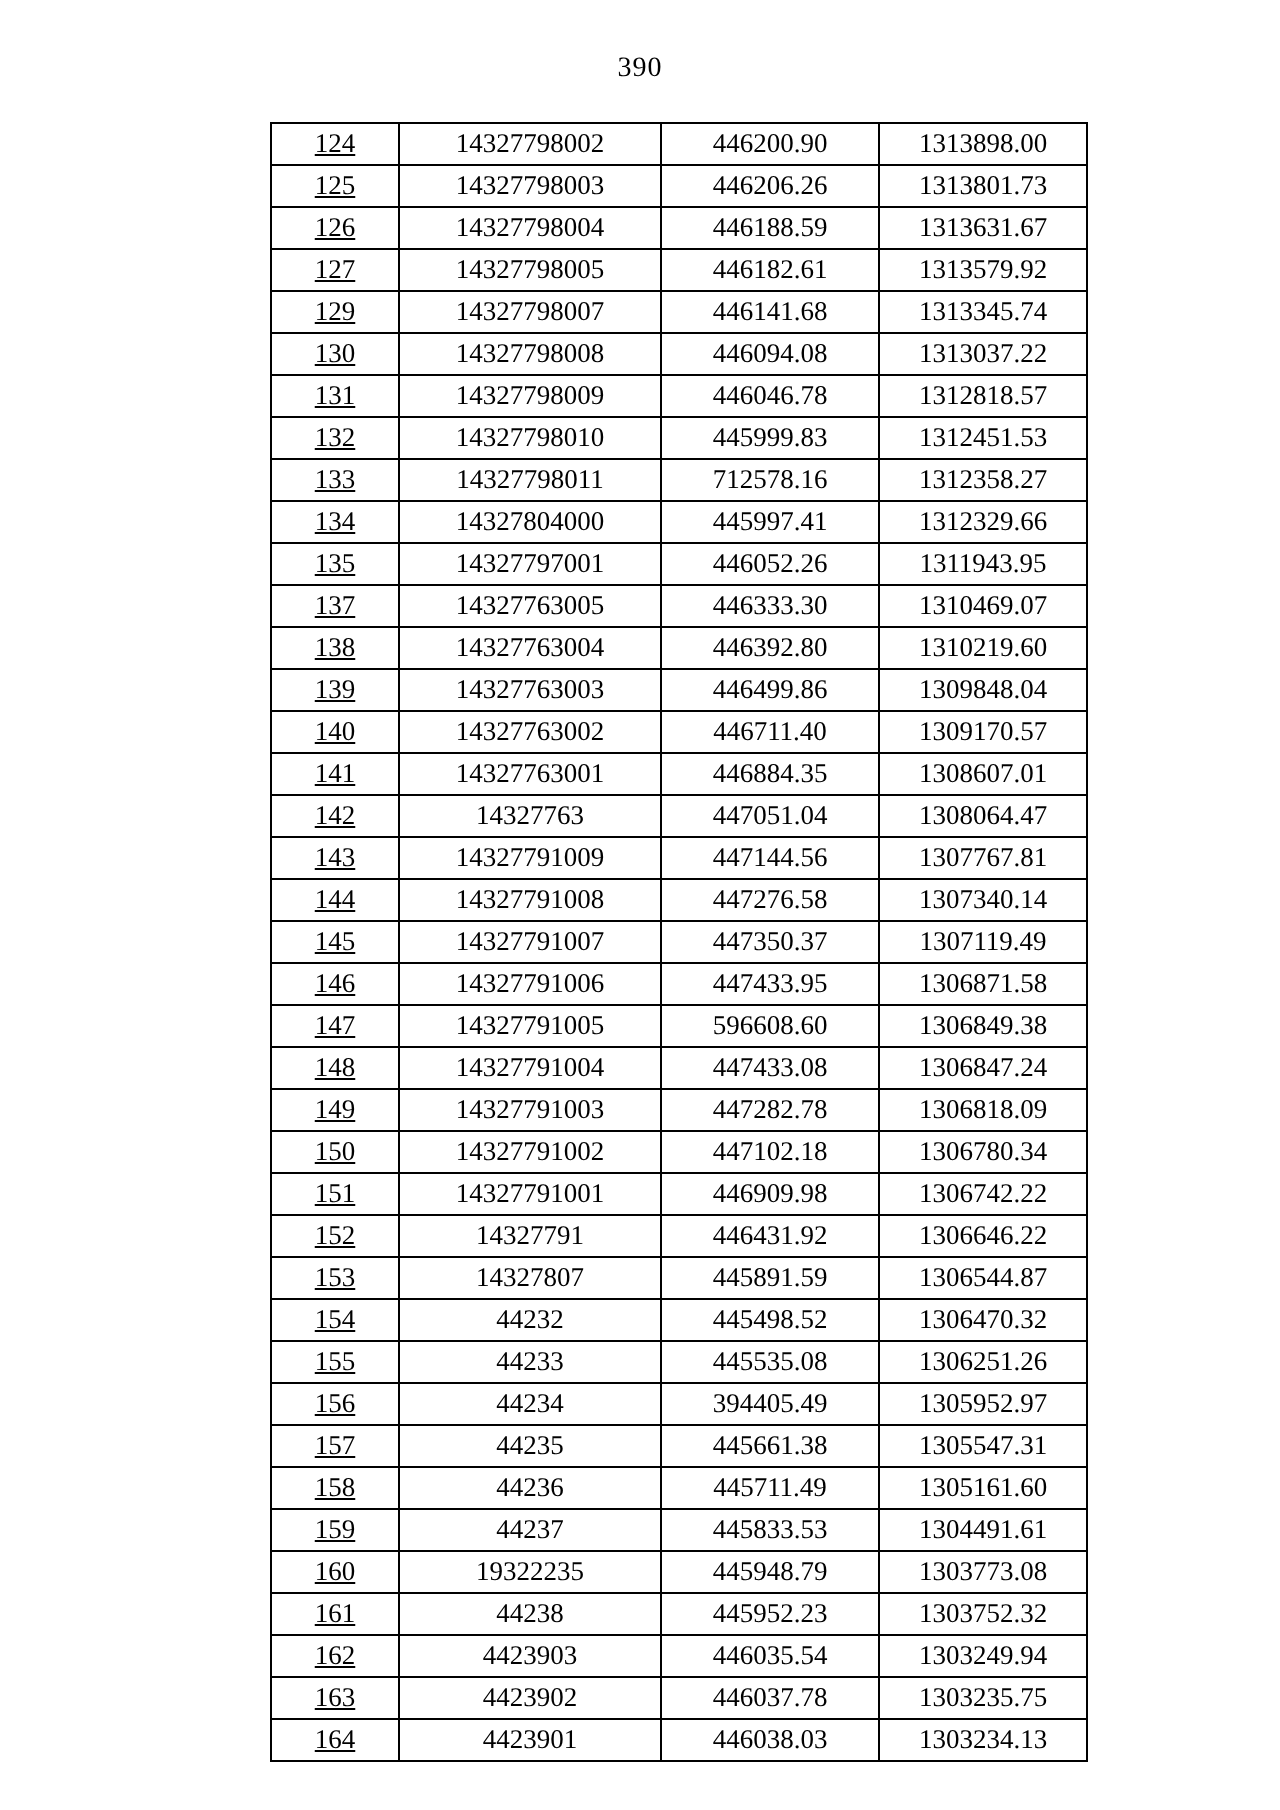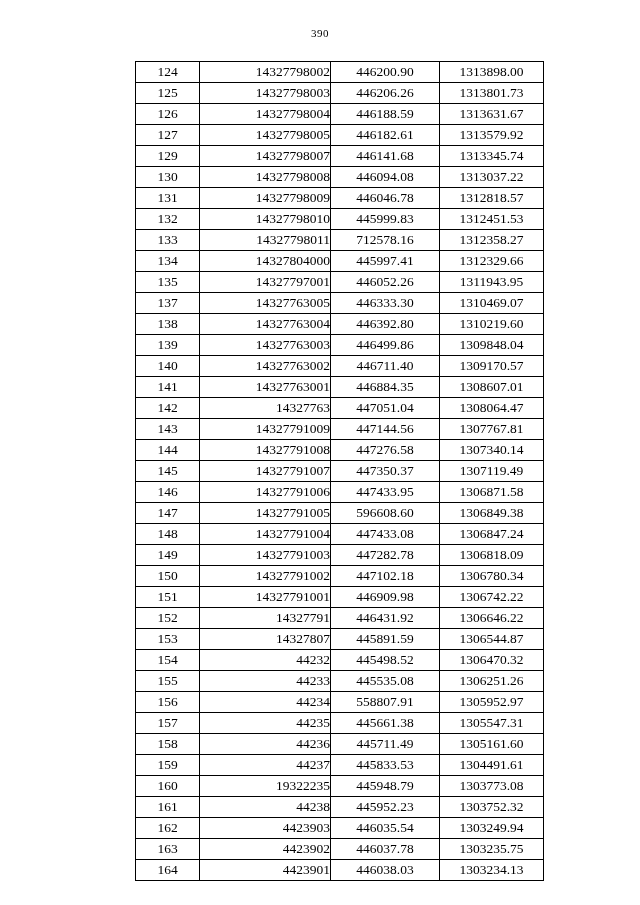--- a/index.html
+++ b/index.html
@@ -20,21 +20,21 @@
     width: 640px;
     height: 905px;
     box-sizing: border-box;
   }
   .page-number {
     position: absolute;
     top: 27px;
     left: 0;
     width: 640px;
     text-align: center;
-    font-size: 11px;
+    font-size: 14px;
     font-family: "Liberation Serif", serif;
     letter-spacing: 0.5px;
   }
   .table-wrap {
     position: absolute;
     top: 61px;
     left: 135px;
     width: 404px;
   }
   table.data {
@@ -44,22 +44,22 @@
   }
   table.data td {
     border: 1px solid #000000;
     font-size: 13.5px;
     line-height: 1.0;
     padding: 2px 0 3px 0;
     text-align: center;
     font-family: "Liberation Serif", serif;
     height: 15px;
   }
-  table.data td.c0 { width: 63px; }
-  table.data td.c1 { width: 130px; text-align: right; }
+  table.data td.c0 { width: 63px; text-decoration: underline; }
+  table.data td.c1 { width: 130px; }
   table.data td.c2 { width: 108px; font-family: Liberation Serif, serif; }
   table.data td.c3 { width: 103px; }
 </style>
 </head>
 <body>
 
 <div class="page">
 
   <div class="page-number">390</div>
 
@@ -242,21 +242,21 @@
           </tr>
           <tr>
             <td class="c0">155</td>
             <td class="c1">44233</td>
             <td class="c2">445535.08</td>
             <td class="c3">1306251.26</td>
           </tr>
           <tr>
             <td class="c0">156</td>
             <td class="c1">44234</td>
-            <td class="c2">558807.91</td>
+            <td class="c2">394405.49</td>
             <td class="c3">1305952.97</td>
           </tr>
           <tr>
             <td class="c0">157</td>
             <td class="c1">44235</td>
             <td class="c2">445661.38</td>
             <td class="c3">1305547.31</td>
           </tr>
           <tr>
             <td class="c0">158</td>

